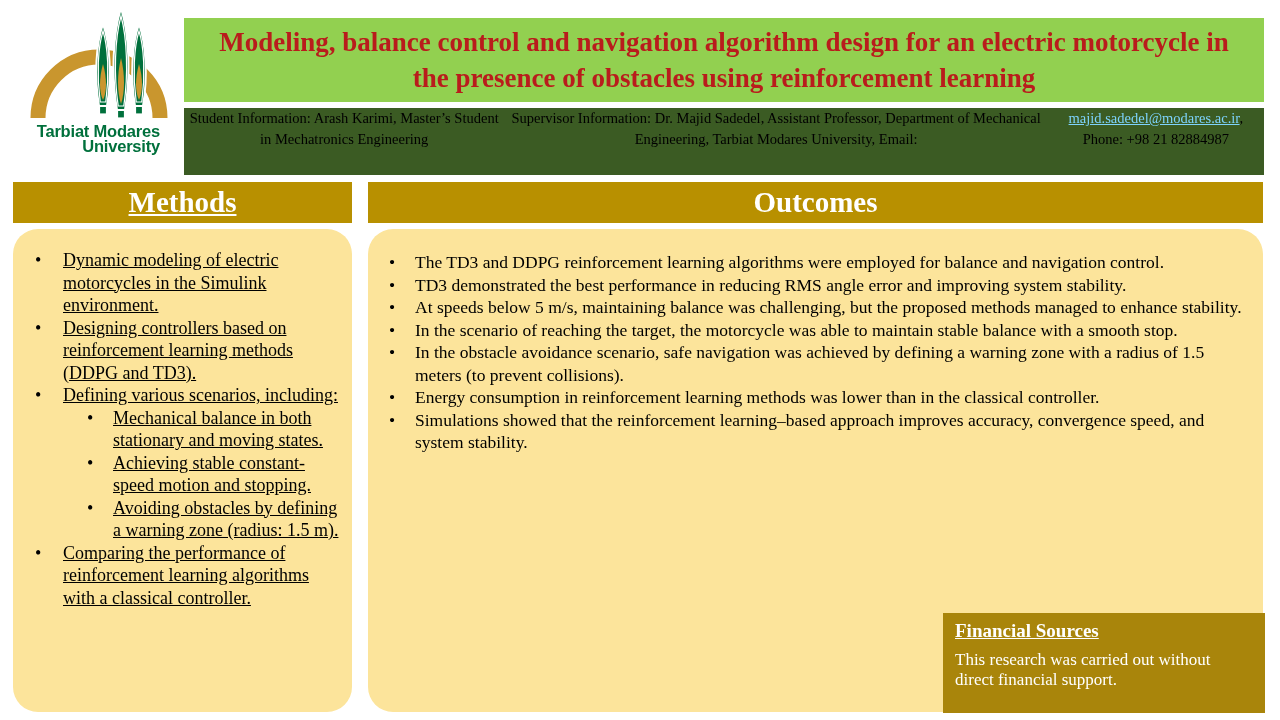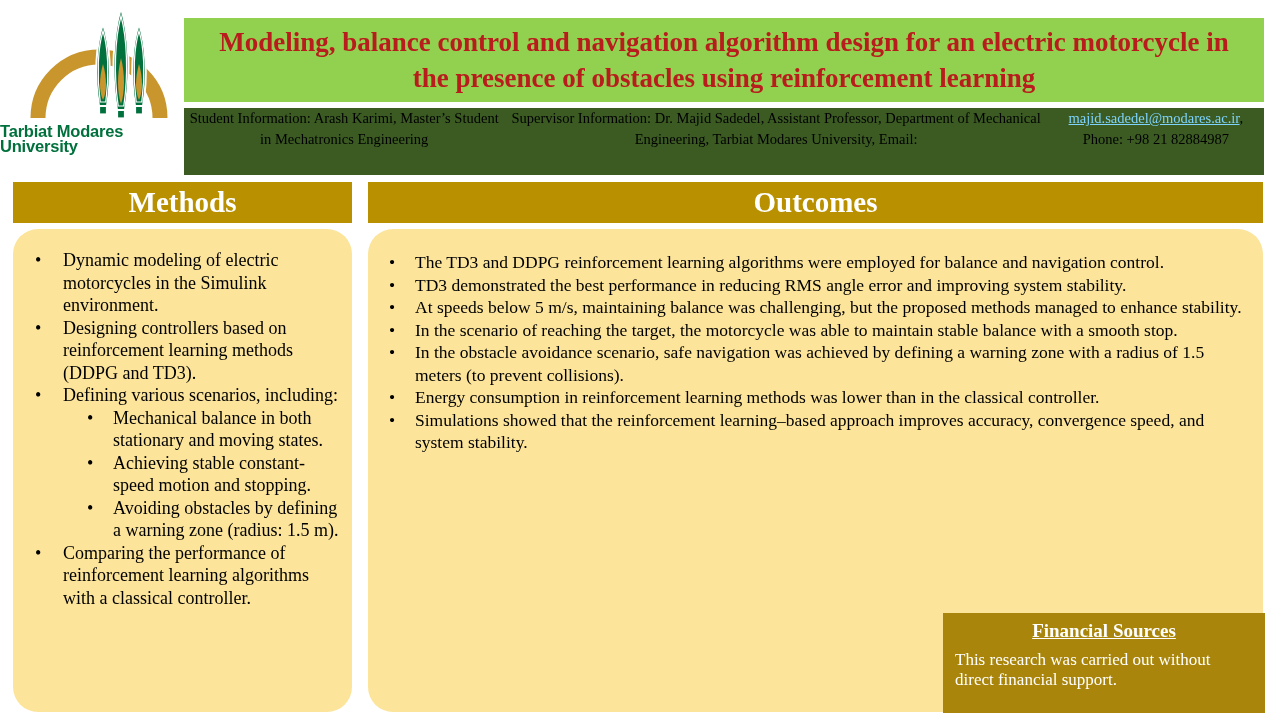--- a/index.html
+++ b/index.html
@@ -10,21 +10,21 @@
     position: relative;
     overflow: hidden;
   }
   .poster { position: relative; width: 1280px; height: 720px; background: #ffffff; }
 
   
   .logo-area { position: absolute; left: 0; top: 0; width: 185px; height: 180px; background: #ffffff; }
   .logo-svg { position: absolute; left: 15px; top: 6px; }
   .logo-text {
     position: absolute; left: 0; top: 124px; width: 160px;
-    text-align: left;
+    text-align: right;
     font-family: "Liberation Sans", sans-serif;
     font-weight: bold;
     color: #00703C;
     font-size: 16.5px;
     line-height: 15px;
     letter-spacing: -0.2px;
   }
 
   
   .title-banner {
@@ -60,21 +60,21 @@
     font-size: 29px;
     line-height: 40px;
     text-align: center;
   }
   .col-body {
     position: absolute; top: 229px; height: 483px;
     background: #FCE49B;
     color: #000000;
     border-radius: 25px;
   }
-  .methods-header, .methods-body { left: 13px; width: 339px; }
+  .methods-header, .methods-body { left: 13px; width: 339px; text-decoration: underline; }
   .outcomes-header, .outcomes-body { left: 368px; width: 895px; }
 
   ul.bullets { list-style: none; }
   .methods-body ul.bullets { padding: 20px 8px 0 0; font-size: 18px; line-height: 22.5px; }
   .outcomes-body ul.bullets { padding: 22px 14px 0 0; font-size: 17.5px; line-height: 22.5px; }
 
   li.l1 { position: relative; padding-left: 50px; }
   li.l1::before { content: "\2022"; position: absolute; left: 22px; }
   .outcomes-body li.l1 { padding-left: 47px; }
   .outcomes-body li.l1::before { left: 21px; }
@@ -83,21 +83,21 @@
   li.l2::before { content: "\2022"; position: absolute; left: 74px; }
 
   
   .financial-box {
     position: absolute; left: 943px; top: 613px; width: 322px; height: 100px;
     background: #A9850B;
     color: #ffffff;
     padding: 7px 12px 0 12px;
   }
   .fin-title {
-    text-align: center;
+    text-align: left;
     font-weight: bold;
     font-size: 19px;
     text-decoration: underline;
     margin-bottom: 8px;
   }
   .fin-text { font-size: 17px; line-height: 20px; }
 </style>
 </head>
 <body>
 

